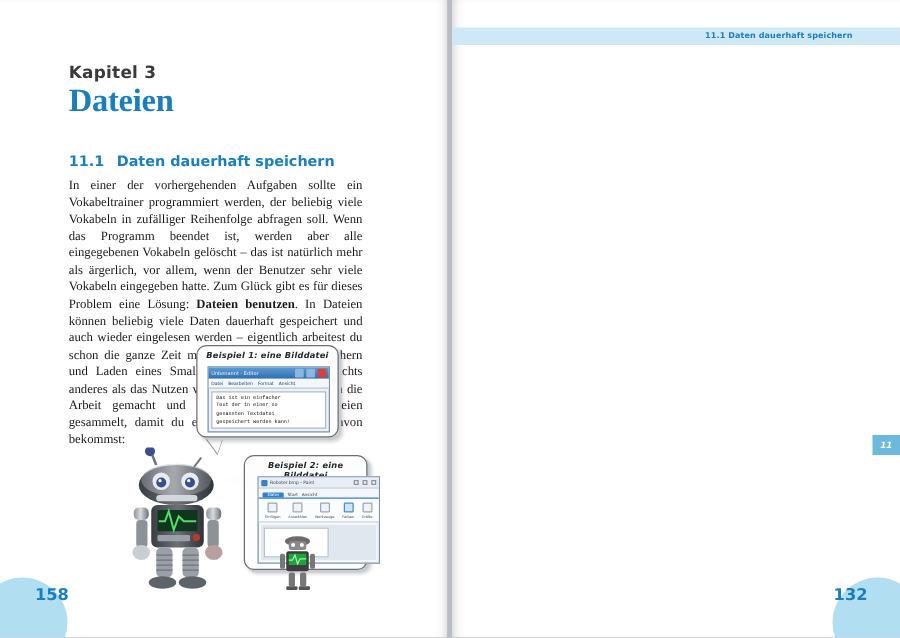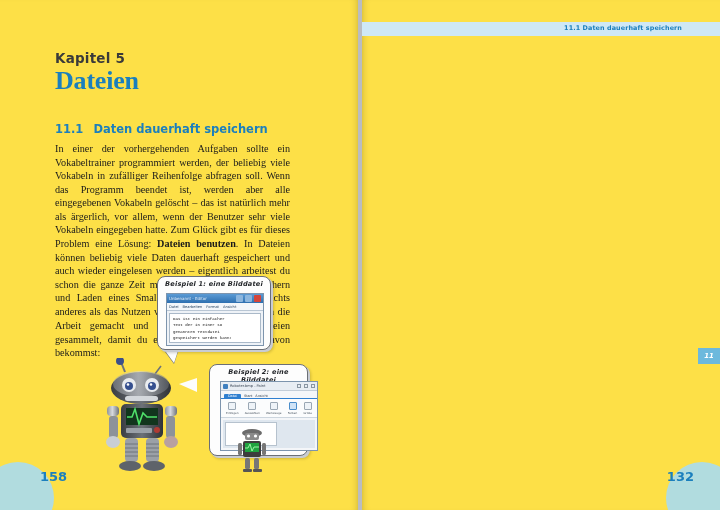--- a/index.html
+++ b/index.html
@@ -6,21 +6,21 @@
   html, body {
     width: 720px; height: 510px;
     background: #c9ccd1;
     font-family: "Liberation Serif", serif;
     overflow: hidden;
   }
   .spread { position: relative; width: 720px; height: 510px; }
 
   .page {
     position: absolute; top: 0; height: 510px;
-    background: #fde047;
+    background: #ffffff;
     overflow: hidden;
   }
   .page-left  { left: 0px;   width: 358px; box-shadow: inset -6px 0 10px -8px rgba(0,0,0,.35); }
   .page-right { left: 362px; width: 358px; box-shadow: inset 6px 0 10px -8px rgba(0,0,0,.35); }
   .gutter { position: absolute; left: 358px; top: 0; width: 4px; height: 510px; background: #b9bcc2; }
 
   
   .chapter-label {
     position: absolute; left: 55px; top: 50px;
     font-family: "DejaVu Sans", sans-serif;
@@ -59,21 +59,21 @@
   .bubble-title {
     text-align: center;
     font-family: "DejaVu Sans", sans-serif;
     font-style: italic; font-weight: 700;
     color: #24272b;
     font-size: 6.6px;
     letter-spacing: .2px;
     padding: 3px 0 2px;
   }
   .bubble1 { left: 62px; top: 4px; width: 114px; height: 74px; }
-  .bubble2 { left: 114px; top: 92px; width: 99px; height: 92px; }
+  .bubble2 { left: 100px; top: 92px; width: 99px; height: 92px; }
 
   .tail { position: absolute; width: 0; height: 0; }
   .tail1 {
     left: 68px; top: 76px;
     border-left: 11px solid transparent;
     border-right: 5px solid transparent;
     border-top: 15px solid #fdfdfd;
     filter: drop-shadow(0 1px 0 #6b6f76);
   }
   .tail1-border {
@@ -162,21 +162,21 @@
     position: absolute; border-radius: 50%;
     background: #a9dcf0; opacity: .9;
   }
   .pgnum-left  { left: -18px; bottom: -24px; width: 72px; height: 72px; }
   .pgnum-right { right: -18px; bottom: -24px; width: 72px; height: 72px; }
   .pgnum {
     position: absolute;
     font-family: "DejaVu Sans", sans-serif;
     font-size: 13px; font-weight: 700; color: #1b7fbd;
   }
-  .pgnum-l { left: 40px; bottom: 26px; }
+  .pgnum-l { left: 28px; bottom: 26px; }
   .pgnum-r { right: 26px; bottom: 26px; }
 
   
   .runhead-bar {
     position: absolute; left: 0; top: 22px; right: 0; height: 14px;
     background: #cfe8f5;
   }
   .runhead {
     position: absolute; right: 38px; top: 24px;
     font-family: "DejaVu Sans", sans-serif;
@@ -191,21 +191,21 @@
     display: flex; align-items: center; justify-content: center; font-style: italic;
   }
 </style>
 </head>
 <body>
 
 <div class="spread">
 
   <div class="page page-left">
 
-    <div class="chapter-label">Kapitel 5</div>
+    <div class="chapter-label">Kapitel 3</div>
     <div class="chapter-title">Dateien</div>
 
     <div class="section-head">
       <span class="num">11.1</span><span>Daten dauerhaft speichern</span>
     </div>
 
     <div class="body-left">
       <span>In einer der vorhergehenden Aufgaben sollte ein Vokabeltrainer programmiert werden, der beliebig viele Vokabeln in zufälliger Reihenfolge abfragen soll. Wenn das Programm beendet ist, werden aber alle eingegebenen Vokabeln gelöscht – das ist natürlich mehr als ärgerlich, vor allem, wenn der Benutzer sehr viele Vokabeln eingegeben hatte. Zum Glück gibt es für dieses Problem eine Lösung: </span><b>Dateien benutzen</b><span>. In Dateien können beliebig viele Daten dauerhaft gespeichert und auch wieder eingelesen werden – eigentlich arbeitest du schon die ganze Zeit mit Dateien, denn das Speichern und Laden eines Small Basic-Programmes ist nichts anderes als das Nutzen von Dateien. </span><span class="mono">Rob_X</span><span> hat sich die Arbeit gemacht und einige Beispiele für Dateien gesammelt, damit du eine bessere Vorstellung davon bekommst:</span>
     </div>
 

